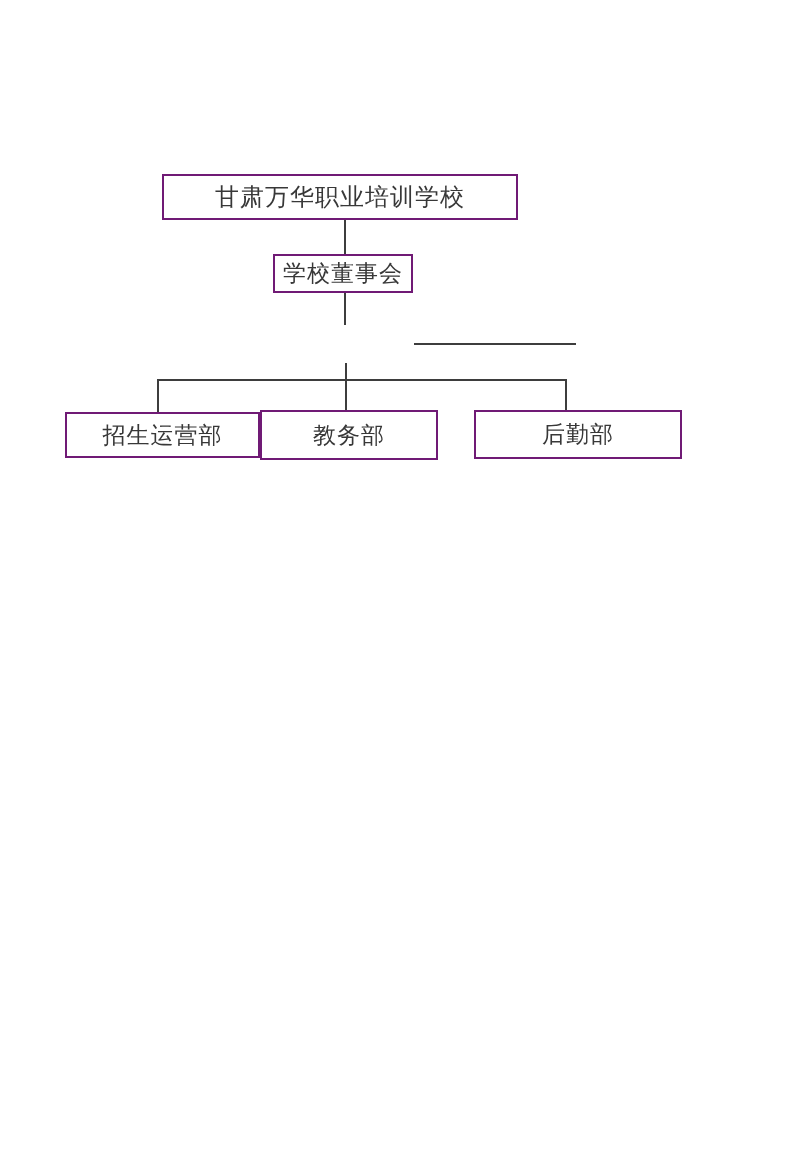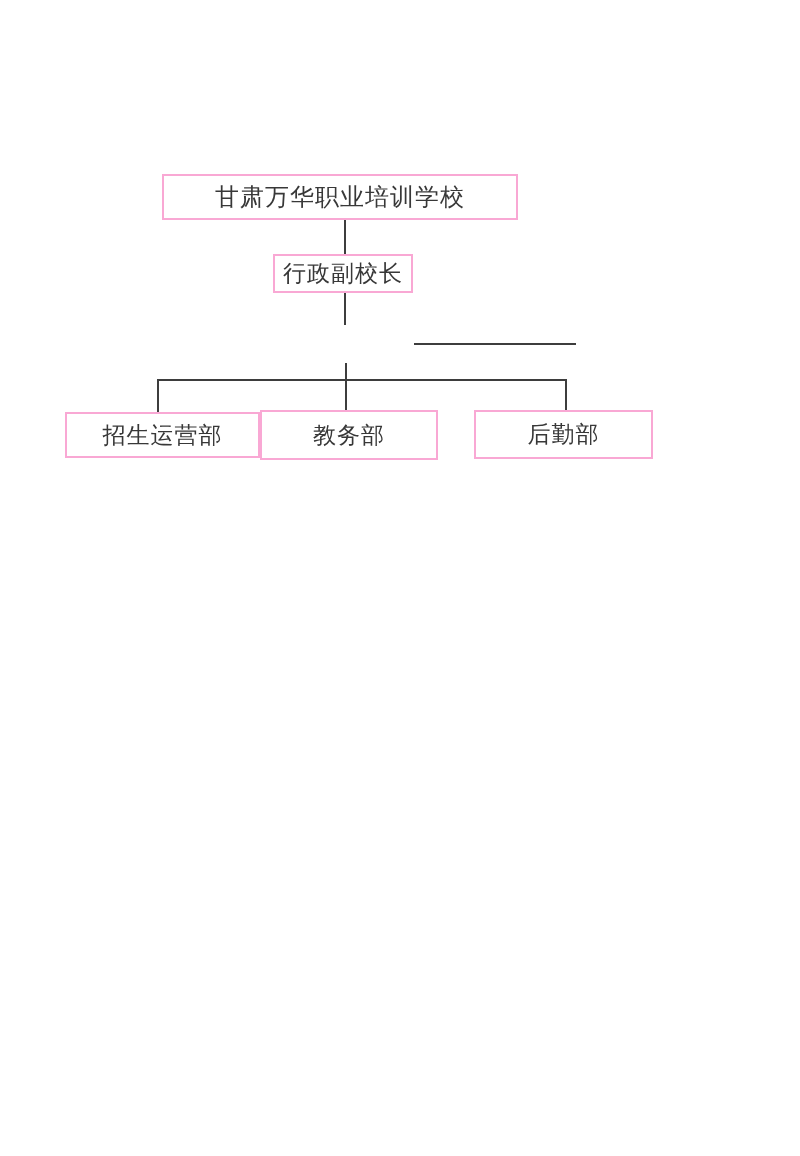--- a/index.html
+++ b/index.html
@@ -17,21 +17,21 @@
     position: absolute;
     left: 0; top: 0;
     width: 800px; height: 1156px;
     background: #ffffff;
     overflow: hidden;
   }
   .node {
     position: absolute;
     box-sizing: border-box;
     background: #ffffff;
-    border: 2px solid #f9a8d4;
+    border: 2px solid #701a75;
     display: flex;
     align-items: center;
     justify-content: center;
     color: #383838;
     font-size: 23px;
     letter-spacing: 1px;
     white-space: nowrap;
     z-index: 2;
   }
   .line {
@@ -39,21 +39,21 @@
     background: #3d3d3d;
     z-index: 1;
   }
   
   .n-school     { left: 162px; top: 174px; width: 356px; height: 46px; font-size: 24px; }
   .n-board      { left: 273px; top: 254px; width: 140px; height: 39px; }
   .n-principal  { left: 274px; top: 325px; width: 140px; height: 38px; }
   .n-vice       { left: 576px; top: 325px; width: 199px; height: 35px; }
   .n-dept1      { left:  65px; top: 412px; width: 195px; height: 46px; }
   .n-dept2      { left: 260px; top: 410px; width: 178px; height: 50px; justify-content: center; }
-  .n-dept3      { left: 474px; top: 410px; width: 179px; height: 49px; }
+  .n-dept3      { left: 474px; top: 410px; width: 208px; height: 49px; }
   
   .l-school-board    { left: 344px; top: 220px; width: 2px;   height: 34px; }
   .l-board-principal { left: 344px; top: 293px; width: 2px;   height: 32px; }
   .l-principal-vice  { left: 414px; top: 343px; width: 162px; height: 2px;  }
   .l-center-drop     { left: 345px; top: 363px; width: 2px;   height: 47px; }
   .l-bus             { left: 157px; top: 379px; width: 410px; height: 2px;  }
   .l-left-drop       { left: 157px; top: 379px; width: 2px;   height: 33px; }
   .l-right-drop      { left: 565px; top: 379px; width: 2px;   height: 31px; }
 </style>
 </head>
@@ -67,21 +67,21 @@
   <div class="line l-center-drop"></div>
   <div class="line l-bus"></div>
   <div class="line l-left-drop"></div>
   <div class="line l-right-drop"></div>
 
   <div class="node n-school">
     <span>甘肃万华职业培训学校</span>
   </div>
 
   <div class="node n-board">
-    <span>行政副校长</span>
+    <span>学校董事会</span>
   </div>
 
 
 
   <div class="node n-dept1">
     <span>招生运营部</span>
   </div>
 
   <div class="node n-dept2">
     <span>教务部</span>

